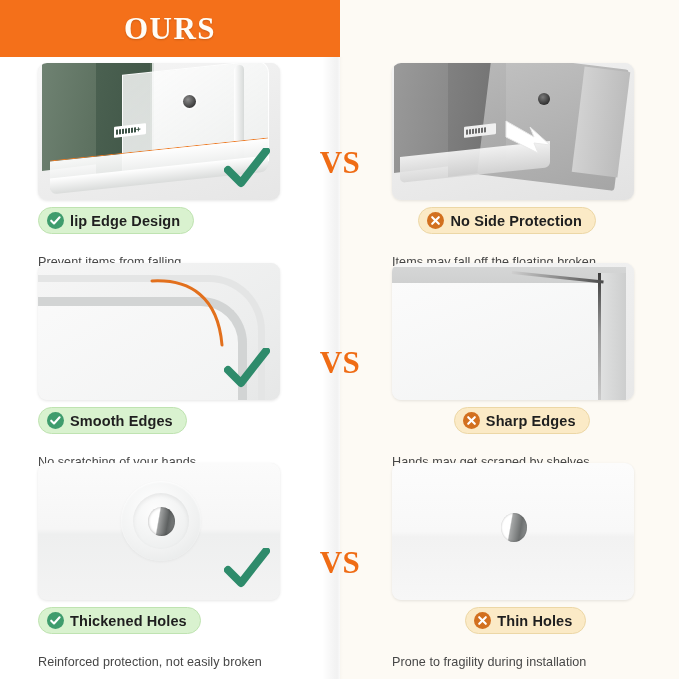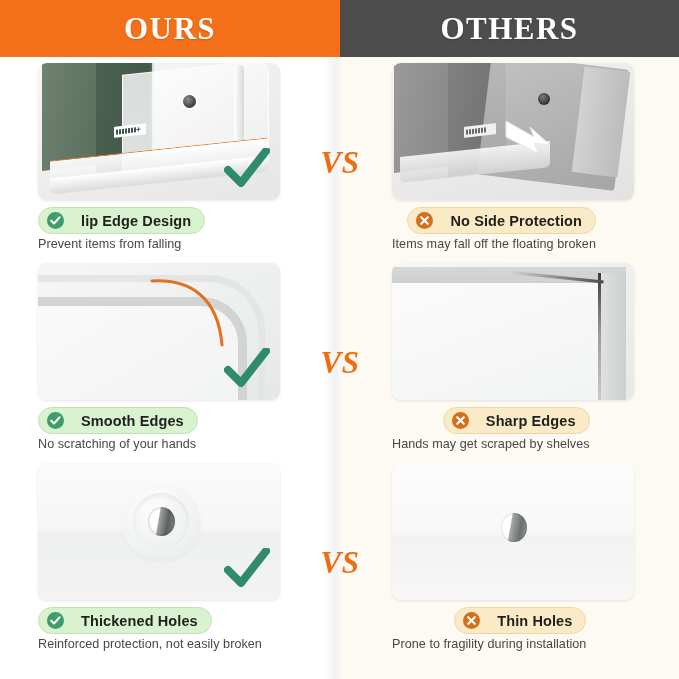--- a/index.html
+++ b/index.html
@@ -34,36 +34,36 @@
   .cell{position:absolute;top:0;width:340px;height:200px;}
   .cell.left{left:0;}
   .cell.right{left:340px;}
 
   .photo{position:absolute;left:38px;top:6px;width:242px;height:137px;border-radius:9px;overflow:hidden;
          background:#f2f2f2;box-shadow:0 1px 3px rgba(0,0,0,.10);}
   .cell.right .photo{left:52px;}
 
   
   .vs{position:absolute;left:311px;width:58px;top:88px;text-align:center;
-      font-family:"Liberation Serif", serif;font-style:italic;font-weight:700;
+      font-family:"Liberation Serif", serif;font-weight:700;
       font-size:31px;color:#ef6c15;letter-spacing:.5px;z-index:6;}
 
   
   .label-wrap{position:absolute;left:38px;top:150px;}
   .cell.right .label-wrap{left:52px;text-align:right;}
-  .pill{display:inline-flex;align-items:center;gap:17px;
+  .pill{display:inline-flex;align-items:center;gap:6px;
         padding:4px 13px 4px 8px;border-radius:14px;white-space:nowrap;}
   .pill.good{background:#d9f2cf;border:1px solid #bfe3b1;}
   .pill.bad{background:#fbeac6;border:1px solid #ecd7a6;}
   .pill-text{font-size:14.5px;font-weight:700;color:#1f1f1f;letter-spacing:.1px;}
   .badge{width:17px;height:17px;border-radius:50%;flex:0 0 17px;position:relative;}
   .badge.ok{background:#3f9c6d;}
   .badge.no{background:#d2701f;}
   .badge svg{position:absolute;left:0;top:0;}
-  .caption{margin-top:3px;font-size:12.6px;color:#474747;letter-spacing:.05px;}
+  .caption{margin-top:21px;font-size:12.6px;color:#474747;letter-spacing:.05px;}
 
   
   .check-mark{position:absolute;right:10px;bottom:6px;z-index:4;}
 
   
   .r1l-bg{position:absolute;inset:0;background:linear-gradient(160deg,#f7f7f7 0%,#ededed 55%,#e6e6e6 100%);}
   .r1l-greenbox{position:absolute;left:4px;top:0px;width:110px;height:108px;
       background:linear-gradient(100deg,#6f8272 0%,#5e7261 48%,#4e6553 100%);
       transform:skewY(-7deg);transform-origin:left top;border-right:2px solid #d9dedb;}
   .r1l-greenbox2{position:absolute;left:58px;top:-4px;width:54px;height:116px;
@@ -150,23 +150,20 @@
 <div class="page">
 
   <div class="bg-left"></div>
   <div class="bg-right"></div>
   <div class="divider"></div>
 
   <div class="header">
     <div class="hdr-left">
       <span class="hdr-text">OURS</span>
     </div>
-    <div class="hdr-right">
-      <span class="hdr-text">OTHERS</span>
-    </div>
   </div>
 
   <div class="row row-1">
 
     <div class="cell left">
       <div class="photo">
         <div class="r1l-bg"></div>
         <div class="r1l-greenbox"></div>
         <div class="r1l-greenbox2"></div>
         <div class="r1l-panel"></div>

